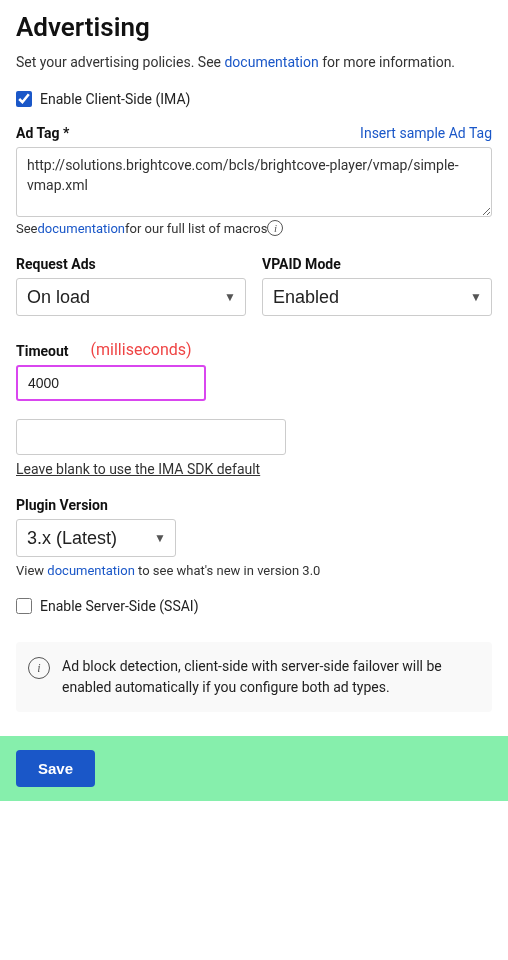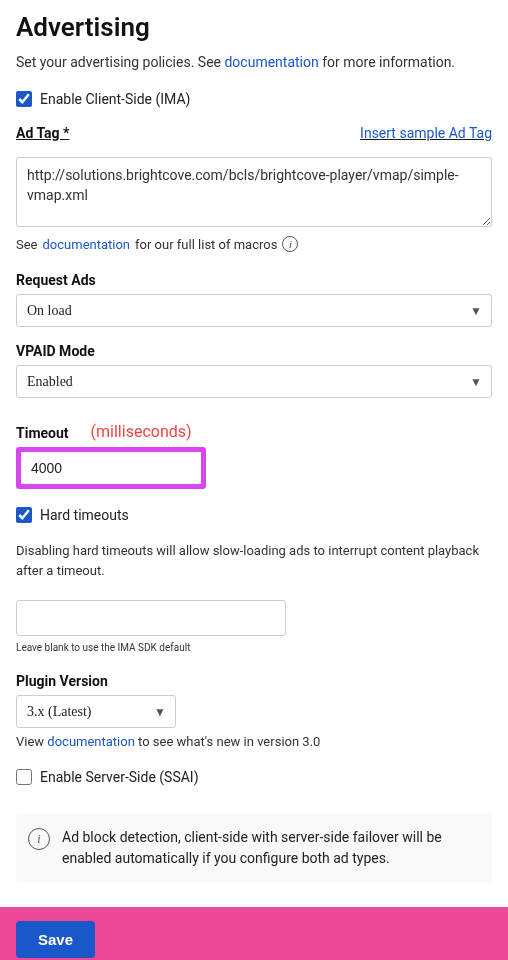--- a/index.html
+++ b/index.html
@@ -60,22 +60,21 @@
 
     .checkbox-label {
       font-size: 14px;
       color: #222222;
     }
 
     .field-row-header {
       display: flex;
       align-items: center;
       justify-content: space-between;
-      margin-bottom: 16px;
-      text-decoration: underline;
+      margin-bottom: 6px;
     }
 
     .field-label {
       font-size: 14px;
       font-weight: 700;
       color: #111111;
     }
 
     .insert-sample-link {
       color: #1a57c8;
@@ -94,25 +93,23 @@
       font-size: 14px;
       color: #333333;
       resize: vertical;
       font-family: inherit;
       line-height: 1.4;
     }
 
     .macro-note {
       font-size: 13px;
       color: #333333;
-      margin-top: 6px;
       margin-bottom: 20px;
       display: flex;
       align-items: center;
-      gap: 5px;
     }
 
     .info-icon {
       display: inline-flex;
       align-items: center;
       justify-content: center;
       width: 16px;
       height: 16px;
       border-radius: 50%;
       border: 1.5px solid #555;
@@ -121,45 +118,43 @@
       font-style: italic;
       font-family: serif;
       cursor: pointer;
       flex-shrink: 0;
     }
 
     .two-col-row {
       display: flex;
       gap: 16px;
       margin-bottom: 24px;
-      flex-direction: column;
     }
 
     .field-col {
       flex: 1;
     }
 
     .select-wrapper {
       position: relative;
       display: inline-block;
       width: 100%;
     }
 
     select.styled-select {
       width: 100%;
       padding: 8px 30px 8px 10px;
       border: 1px solid #cccccc;
       border-radius: 3px;
       background: #ffffff;
-      font-size: 14px;
+      font-size: 18px;
       color: #222222;
       appearance: none;
       -webkit-appearance: none;
       cursor: pointer;
-      font-family: Liberation Serif, serif;
     }
 
     .select-arrow {
       position: absolute;
       right: 10px;
       top: 50%;
       transform: translateY(-50%);
       pointer-events: none;
       color: #555;
       font-size: 12px;
@@ -176,21 +171,21 @@
       margin-bottom: 6px;
     }
 
     .field-sublabel {
       font-size: 16px;
       font-weight: 400;
       color: #ef4444;
     }
 
     .text-input {
-      border: 5px solid #d946ef;
+      border: 2px solid #d946ef;
       border-radius: 3px;
       padding: 8px 10px;
       font-size: 14px;
       color: #222222;
       width: 190px;
       display: block;
     }
 
     .hard-timeout-section {
       margin-bottom: 8px;
@@ -213,24 +208,25 @@
       border-radius: 3px;
       padding: 8px 10px;
       font-size: 14px;
       color: #222222;
       width: 270px;
       display: block;
       height: 36px;
     }
 
     .field-note {
-      font-size: 10px;
+      font-size: 14px;
       color: #333333;
       margin-top: 6px;
       margin-bottom: 20px;
+      text-decoration: underline;
     }
 
     .plugin-version-section {
       margin-bottom: 8px;
     }
 
     .plugin-version-select-wrapper {
       position: relative;
       display: inline-block;
       width: 160px;
@@ -273,21 +269,21 @@
       margin-top: 1px;
     }
 
     .info-box-text {
       font-size: 14px;
       color: #222222;
       line-height: 1.5;
     }
 
     .save-bar {
-      background: #ec4899;
+      background: #86efac;
       padding: 14px 16px;
       margin: 0 -16px;
     }
 
     .save-button {
       background: #1a57c8;
       color: #ffffff;
       border: none;
       border-radius: 4px;
       padding: 10px 22px;
@@ -359,27 +355,20 @@
   </div>
 
   <div class="timeout-section">
     <div class="field-label-with-sub">
       <span class="field-label">Timeout</span>
       <span class="field-sublabel">(milliseconds)</span>
     </div>
     <input type="text" class="text-input" value="4000" style="">
   </div>
 
-  <div class="hard-timeout-section">
-    <div class="checkbox-row">
-      <input type="checkbox" class="checkbox-input" checked="" style="">
-      <label class="checkbox-label">Hard timeouts</label>
-    </div>
-    <p class="hard-timeout-description">Disabling hard timeouts will allow slow-loading ads to interrupt content playback after a timeout.</p>
-  </div>
 
   <div class="redirects-section">
     <input type="text" class="redirects-input" value="" style="">
     <p class="field-note">Leave blank to use the IMA SDK default</p>
   </div>
 
   <div class="plugin-version-section">
     <div class="field-label" style="margin-bottom:6px;">Plugin Version</div>
     <div class="plugin-version-select-wrapper select-wrapper">
       <select class="styled-select">

